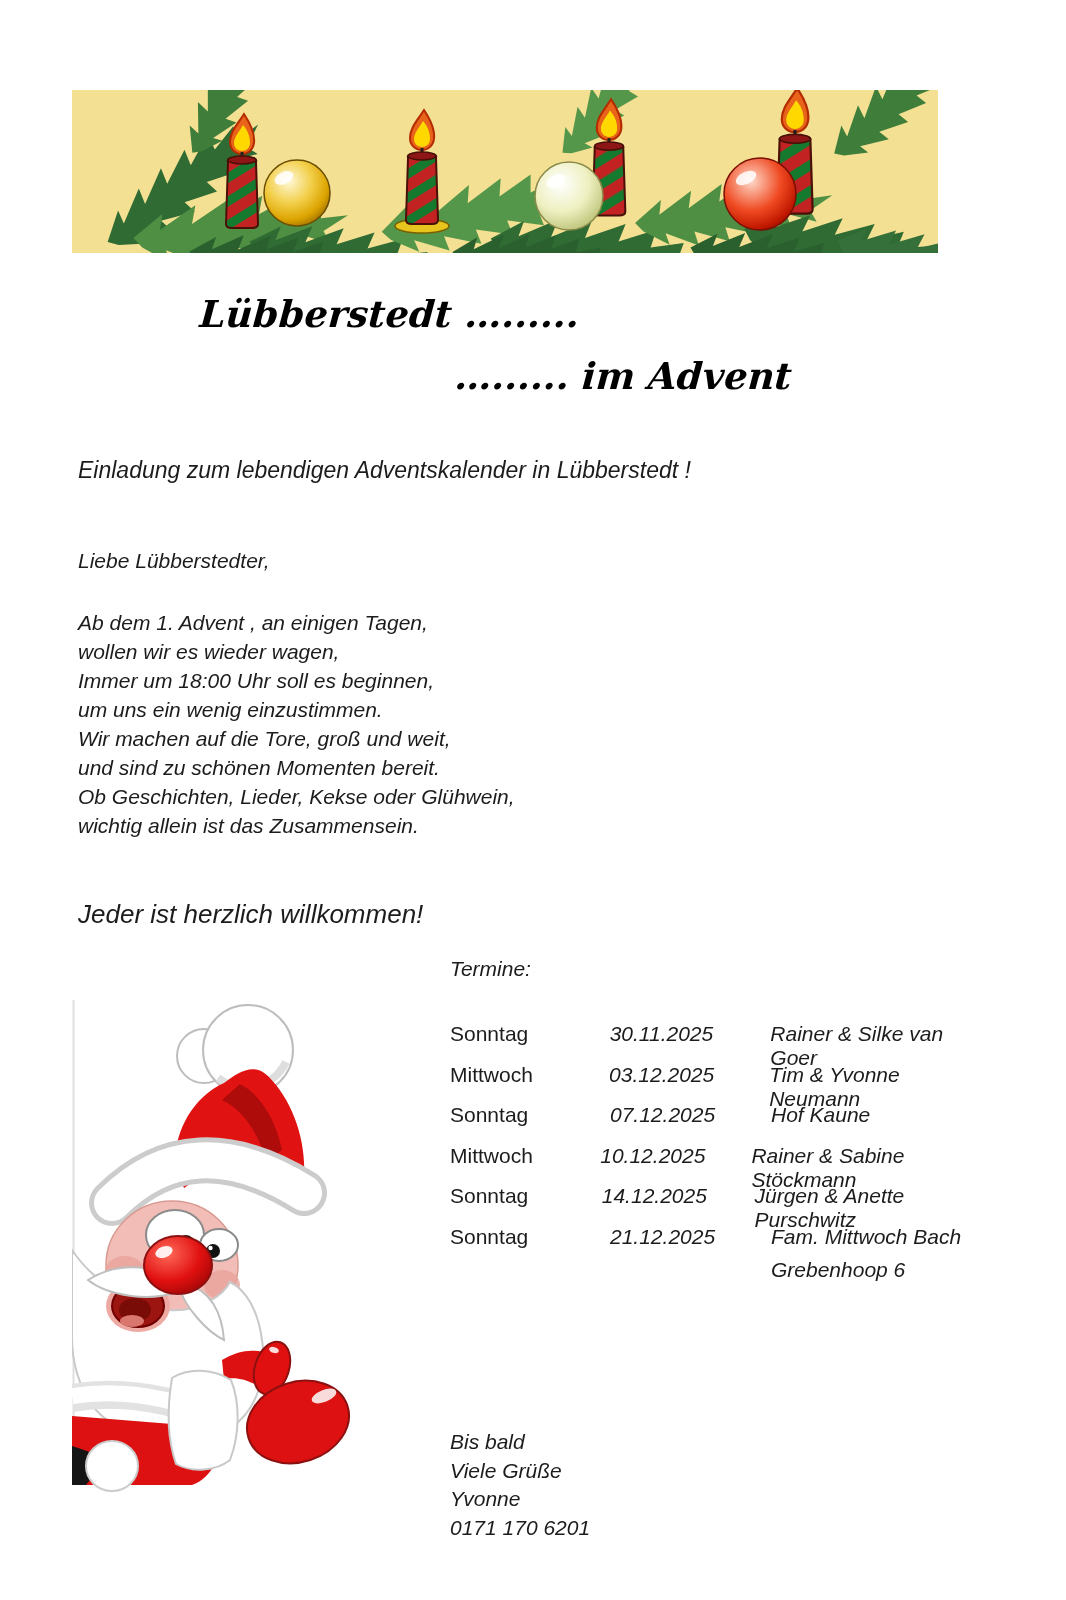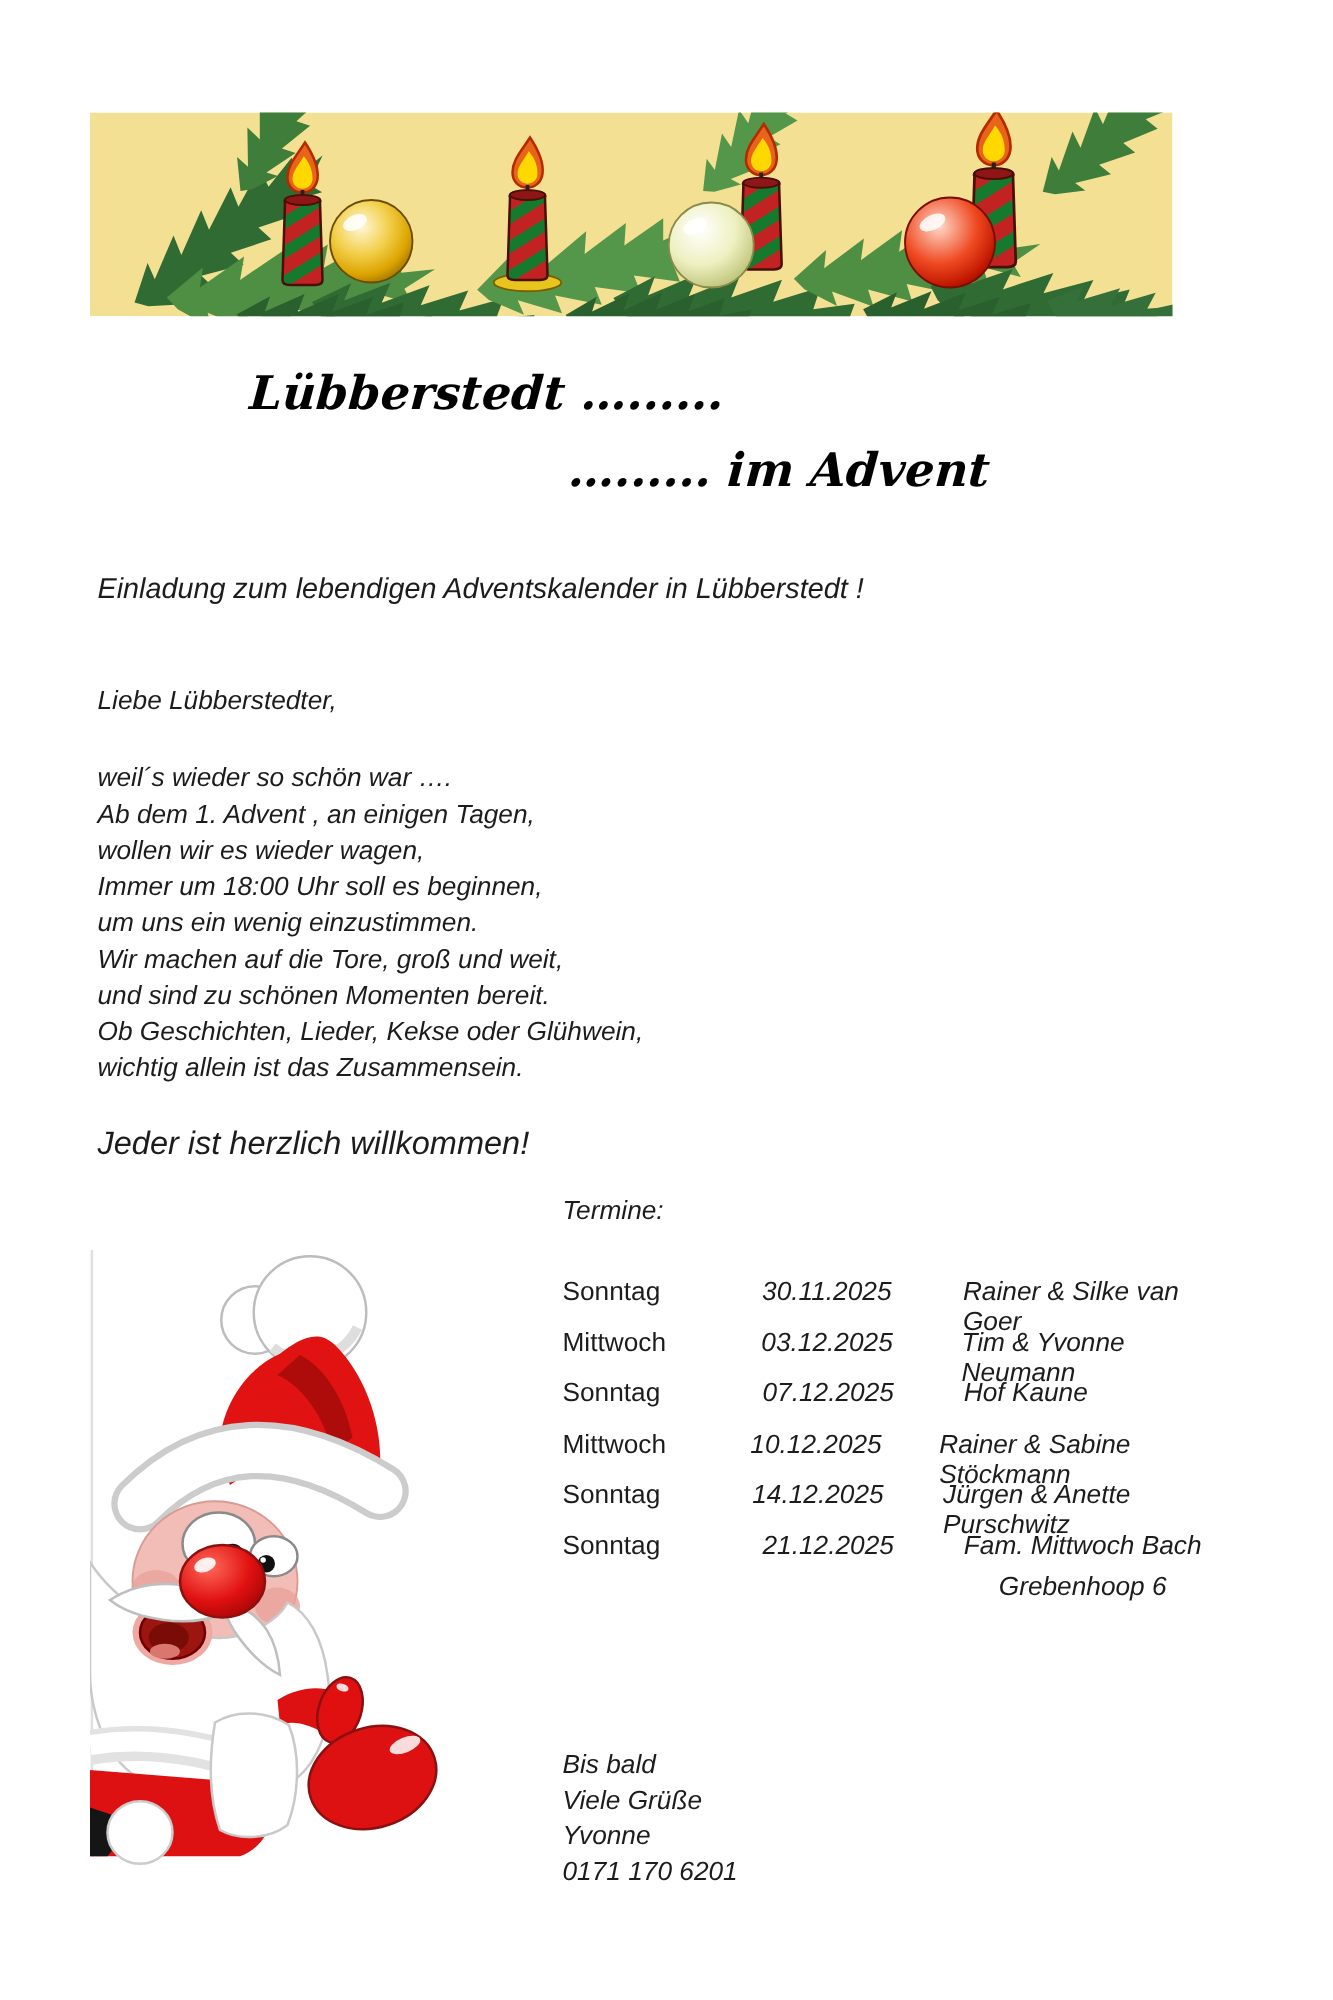--- a/index.html
+++ b/index.html
@@ -27,24 +27,24 @@
   #welcome    { left:78px; top:899px; font-size:26px; }
 
   #termine-heading { left:450px; top:957px; font-size:21px; }
 
   #termine-table { left:450px; top:1022px; width:545px; font-size:21px; }
   .t-row  { display:flex; align-items:flex-start; height:40.6px;gap:33px; }
   .t-row.last { height:auto; }
   .t-day  { width:127px; font-style:normal; }
   .t-date { width:128px; font-style:italic; }
   .t-host { font-style:italic; }
-  .t-host2 { margin-top:9px;margin-left:28px; }
+  .t-host2 { margin-top:9px; }
 
   #note    { left:450px; top:1312px; font-size:22px; line-height:34px; }
-  #closing { left:450px; top:1398px; font-size:21px; line-height:28.5px; }
+  #closing { left:450px; top:1428px; font-size:21px; line-height:28.5px; }
 
   .santa { left:72px; top:988px; width:330px; height:520px; }
   .santa svg { display:block; width:100%; height:100%; }
 </style>
 </head>
 <body>
 
 <div class="page">
 
   <div class="abs banner">
@@ -114,21 +114,20 @@
     </svg>
   </div>
 
   <div class="abs title-line" id="title1">Lübberstedt …......</div>
   <div class="abs title-line" id="title2">…...... im Advent</div>
 
   <div class="abs it" id="intro">Einladung zum lebendigen Adventskalender in Lübberstedt !</div>
   <div class="abs it" id="salutation">Liebe Lübberstedter,</div>
 
   <div class="abs it" id="poem">
-    <div>weil´s wieder so schön war ….</div>
     <div>Ab dem 1. Advent , an einigen Tagen,</div>
     <div>wollen wir es wieder wagen,</div>
     <div>Immer um 18:00 Uhr soll es beginnen,</div>
     <div>um uns ein wenig einzustimmen.</div>
     <div>Wir machen auf die Tore, groß und weit,</div>
     <div>und sind zu schönen Momenten bereit.</div>
     <div>Ob Geschichten, Lieder, Kekse oder Glühwein,</div>
     <div>wichtig allein ist das Zusammensein.</div>
   </div>
 

